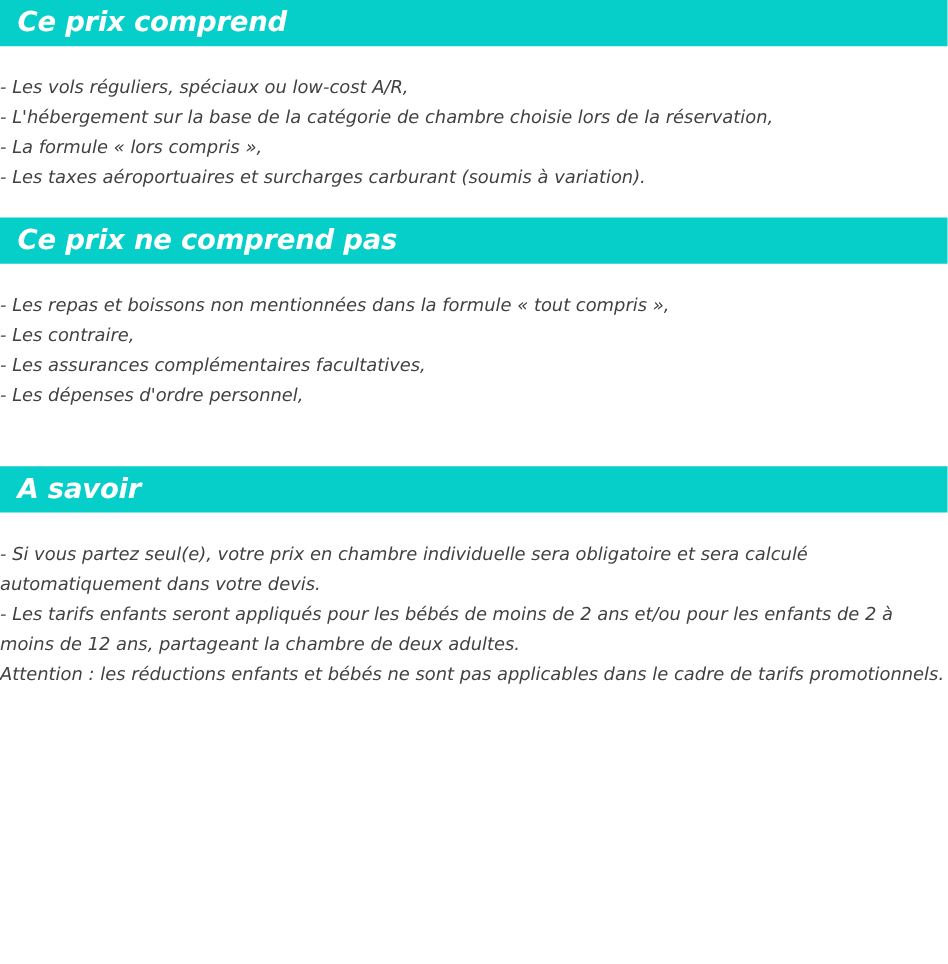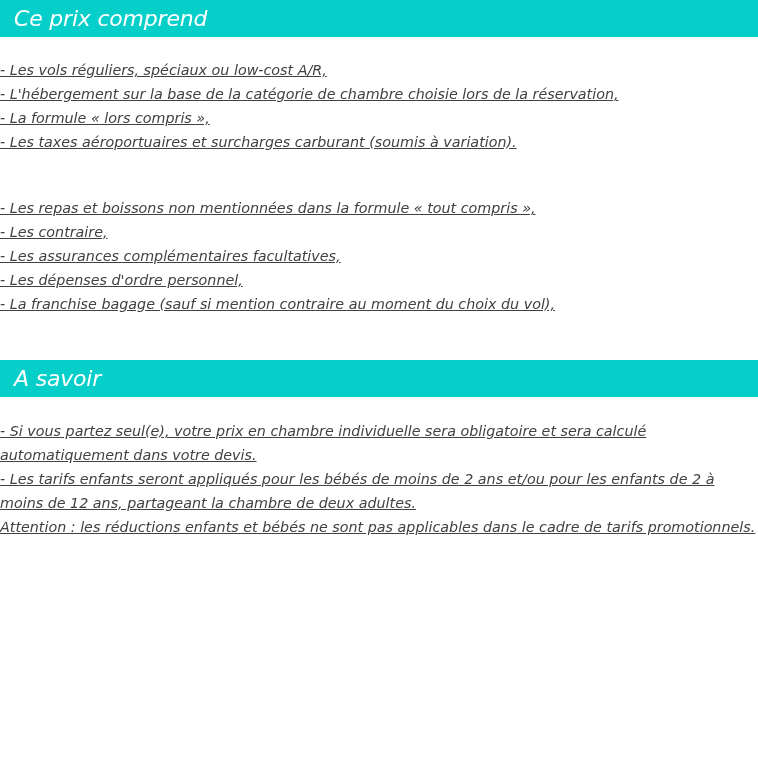--- a/index.html
+++ b/index.html
@@ -22,40 +22,39 @@
   }
 
   
   .section-band {
     width: 100%;
     box-sizing: border-box;
     background: #05cfc8;
     color: #ffffff;
     font-family: "DejaVu Sans", sans-serif;
     font-style: italic;
-    font-weight: normal;
+    font-weight: bold;
     font-size: 22px;
     line-height: 37px;
     height: 37px;
     padding-left: 14px;
     letter-spacing: -0.2px;
     white-space: nowrap;
     overflow: hidden;
   }
 
   
   .section-body {
     font-family: "DejaVu Sans", sans-serif;
     font-style: italic;
     font-size: 14.3px;
     line-height: 24px;
     color: #414141;
     padding: 0;
     margin: 0;
-    text-decoration: underline;
   }
   .body-line {
     white-space: nowrap;
     overflow: hidden;
   }
   .body-para {
     white-space: normal;
   }
 
   
@@ -77,29 +76,29 @@
 
   <div class="section-body">
     <div class="body-line">- Les vols réguliers, spéciaux ou low-cost A/R,</div>
     <div class="body-line">- L'hébergement sur la base de la catégorie de chambre choisie lors de la réservation,</div>
     <div class="body-line">- La formule « lors compris »,</div>
     <div class="body-line">- Les taxes aéroportuaires et surcharges carburant (soumis à variation).</div>
   </div>
 
   <div class="gap-before-band-2"></div>
 
+  <div class="section-band">Ce prix ne comprend pas</div>
 
   <div class="gap-after-band-2"></div>
 
   <div class="section-body">
     <div class="body-line">- Les repas et boissons non mentionnées dans la formule « tout compris »,</div>
     <div class="body-line">- Les contraire,</div>
     <div class="body-line">- Les assurances complémentaires facultatives,</div>
     <div class="body-line">- Les dépenses d'ordre personnel,</div>
-    <div class="body-line">- La franchise bagage (sauf si mention contraire au moment du choix du vol),</div>
   </div>
 
   <div class="gap-before-band-3"></div>
 
   <div class="section-band">A savoir</div>
 
   <div class="gap-after-band-3"></div>
 
   <div class="section-body">
     <div class="body-para">- Si vous partez seul(e), votre prix en chambre individuelle sera obligatoire et sera calculé automatiquement dans votre devis.</div>

